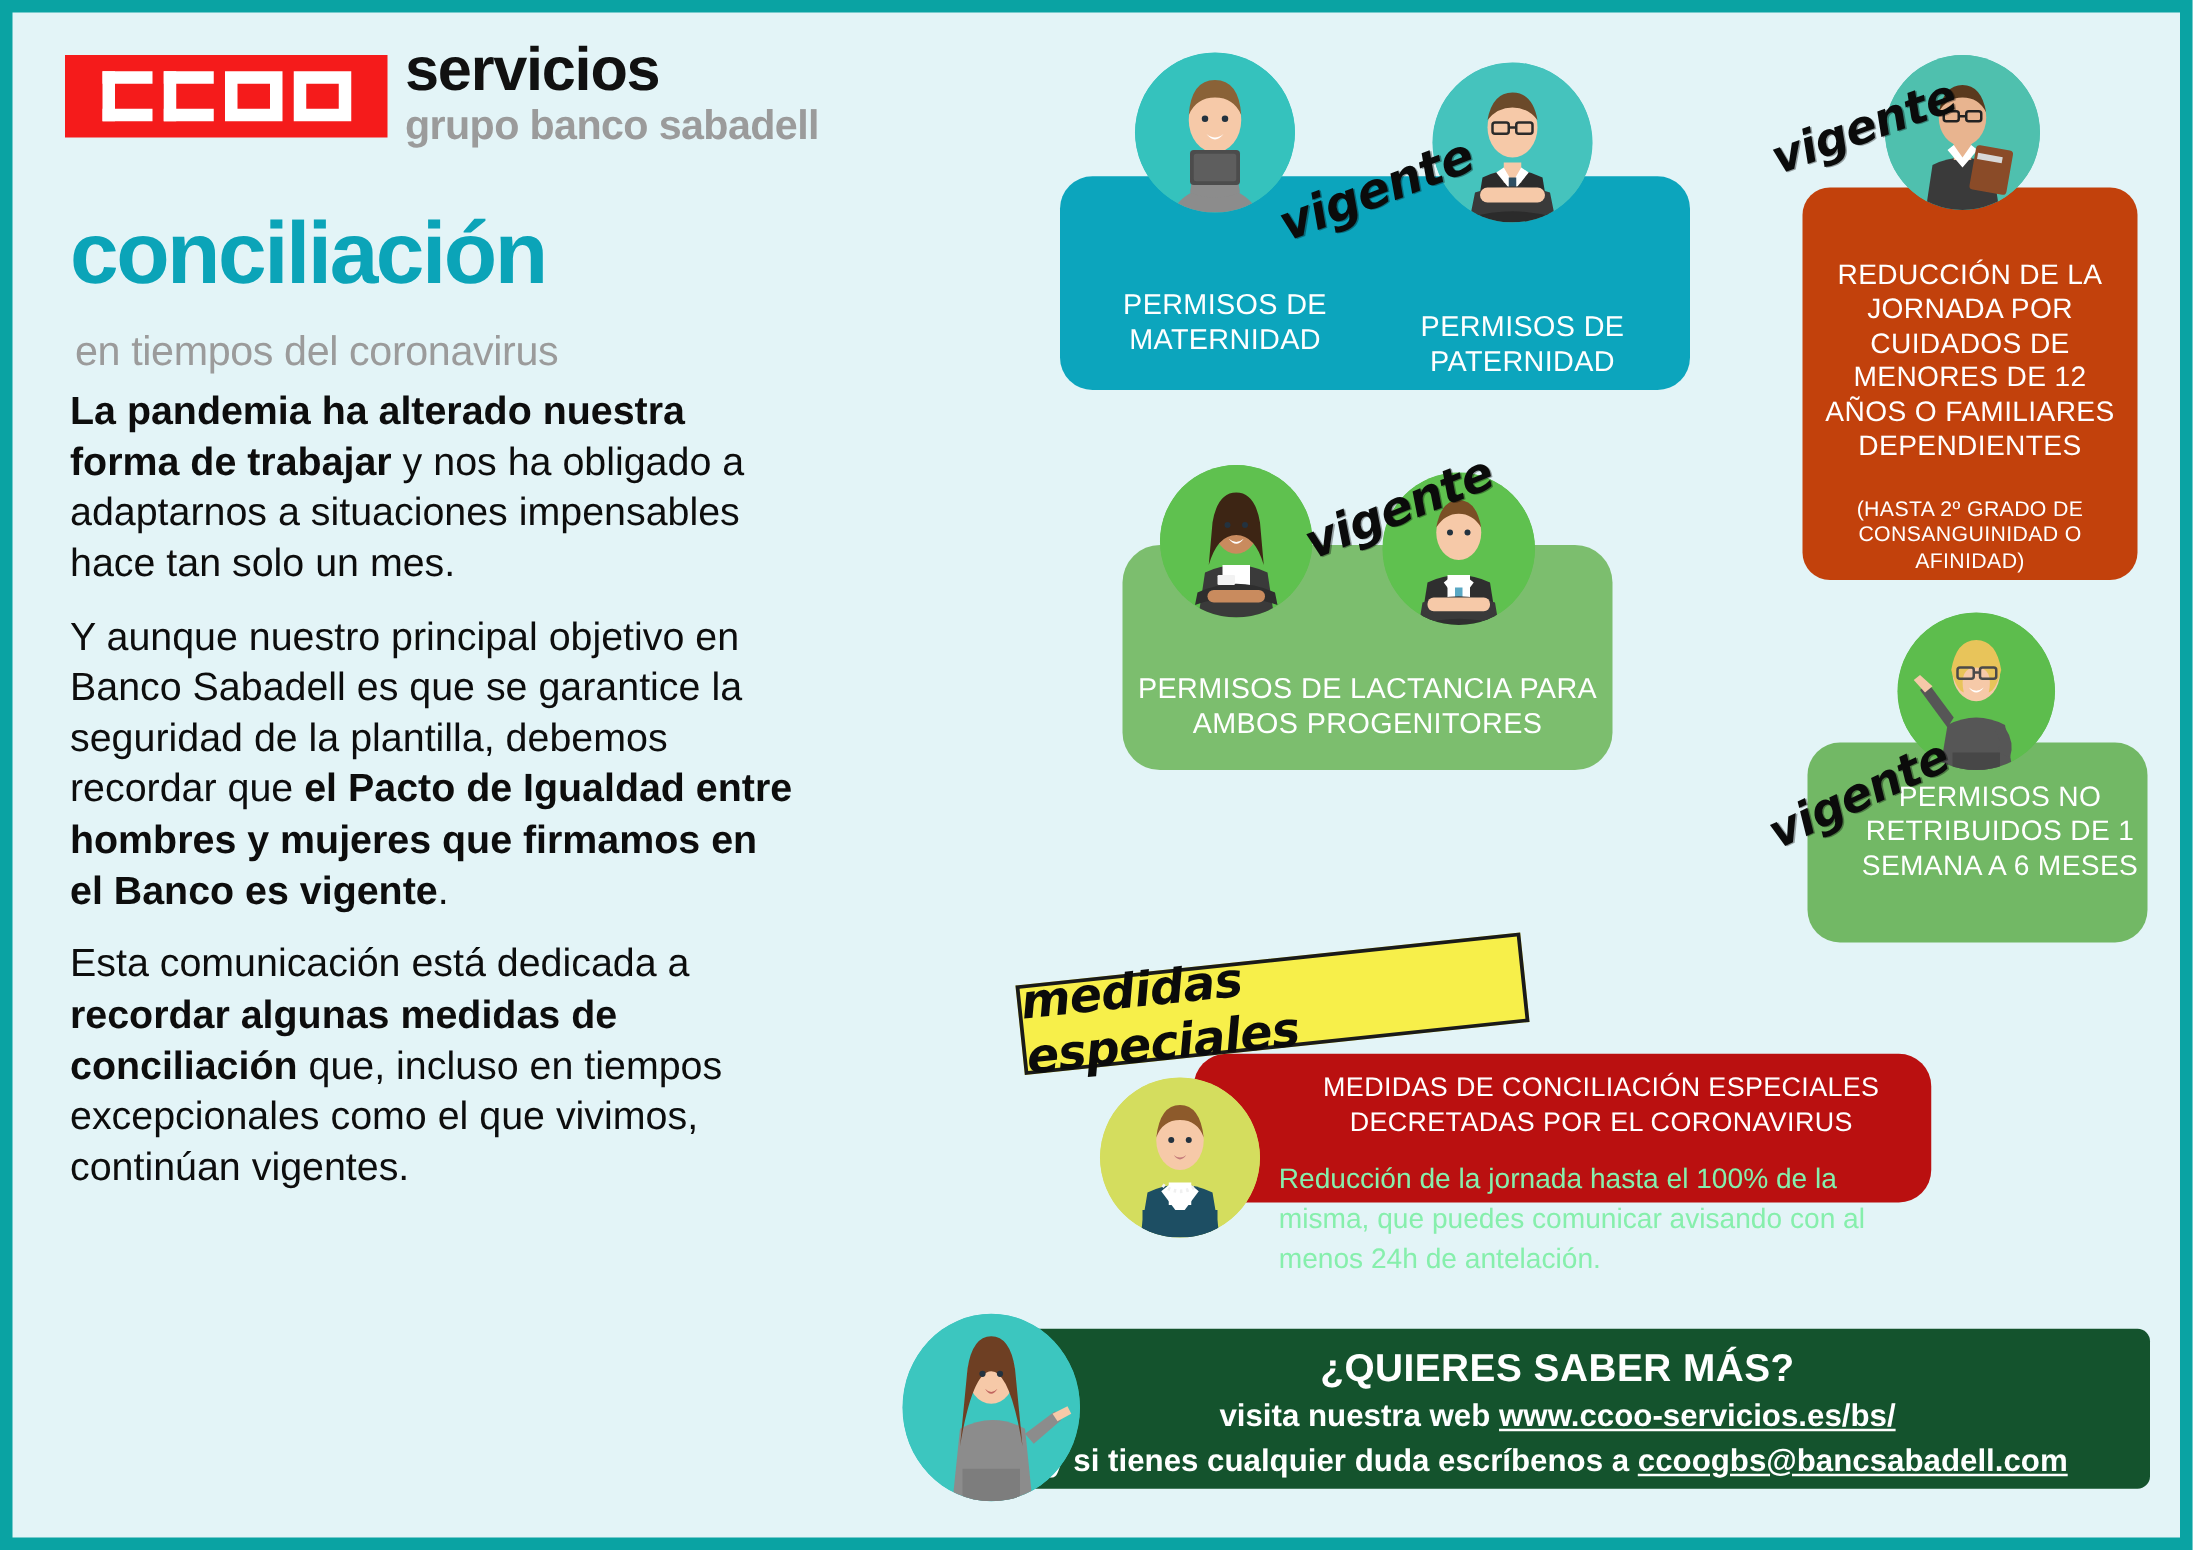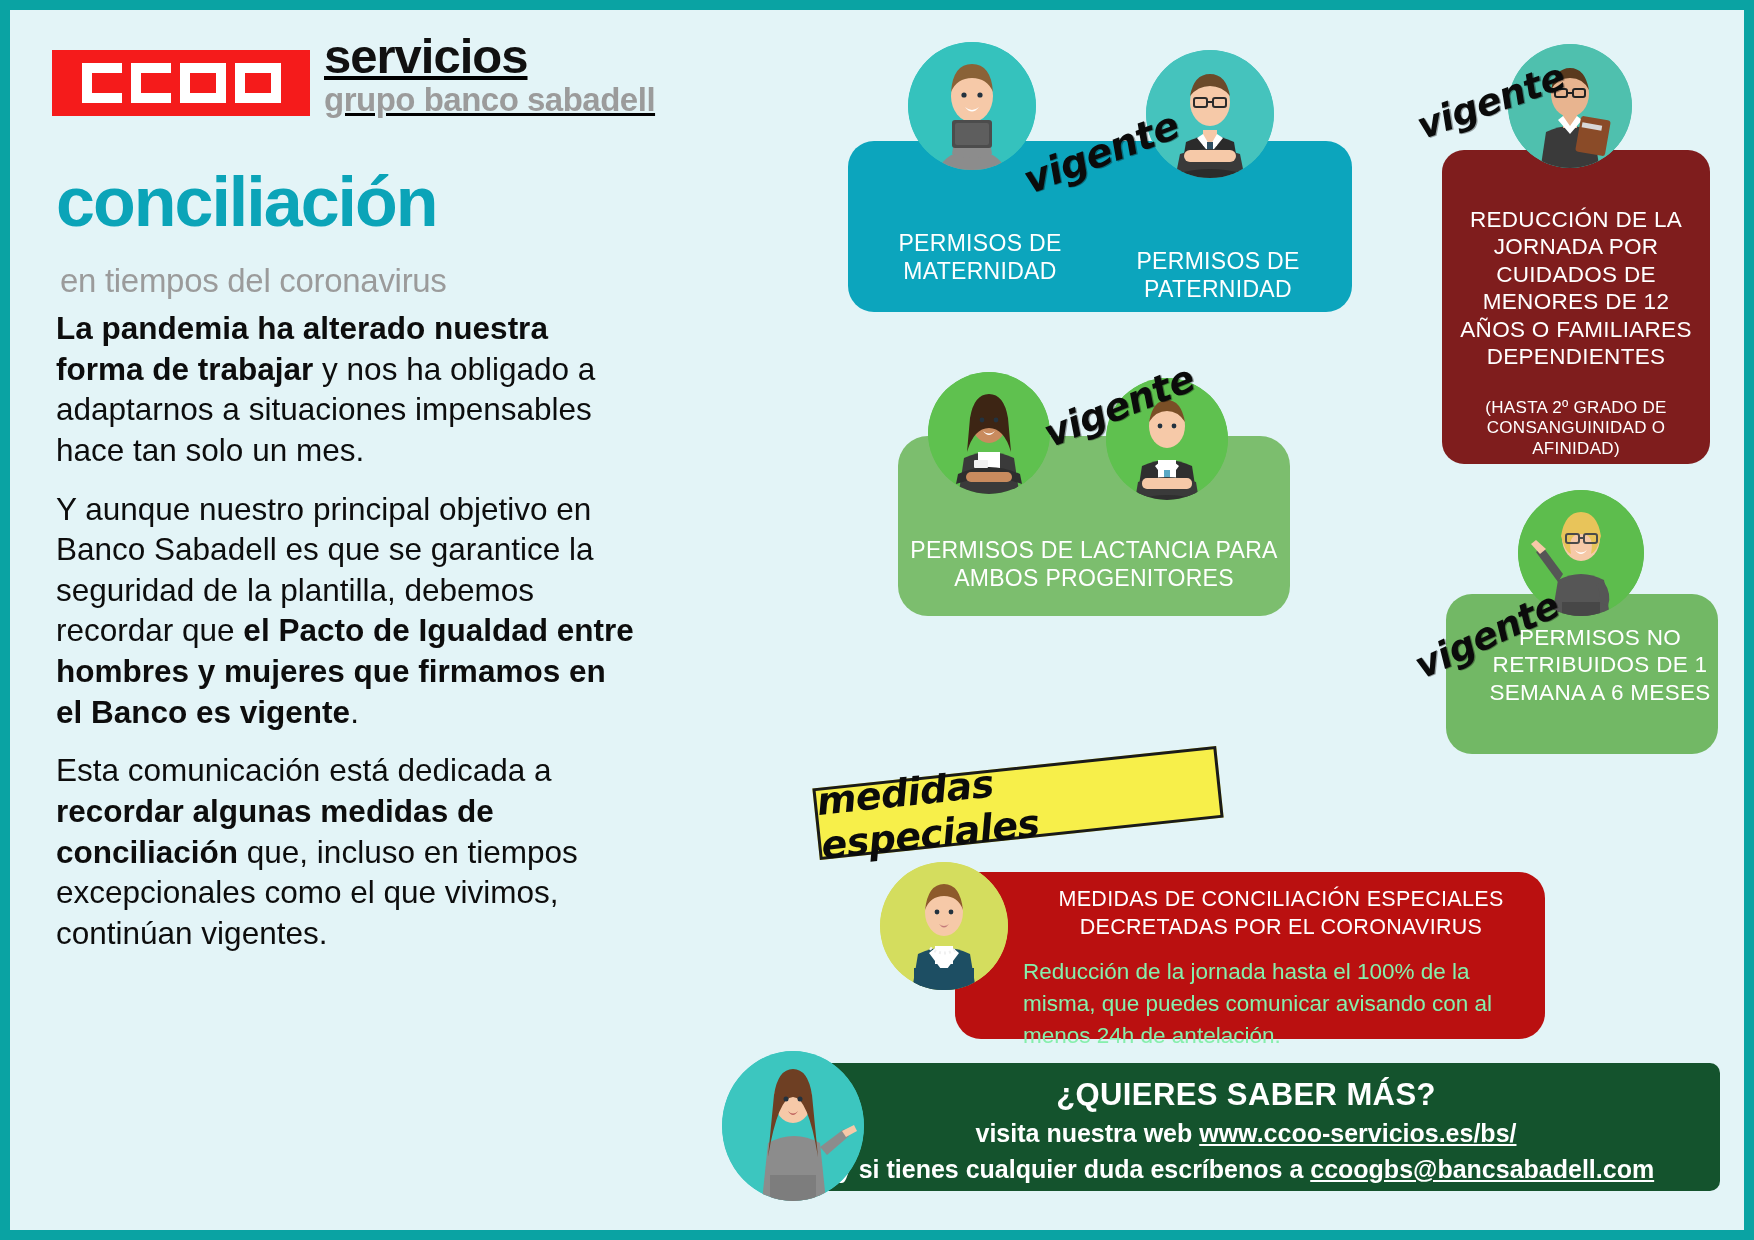--- a/index.html
+++ b/index.html
@@ -9,21 +9,21 @@
     font-family:"Liberation Sans", sans-serif;
     overflow:hidden;
   }
   #poster{
     position:absolute;inset:10px;
     background:#e3f4f7;
     overflow:hidden;
   }
 
   
-  #header{position:absolute;left:42px;top:22px;display:flex;align-items:flex-end;text-decoration:underline;}
+  #header{position:absolute;left:42px;top:22px;display:flex;align-items:center;}
   #ccoo-logo{
     background:#f51b1b;width:258px;height:66px;
     display:flex;align-items:center;justify-content:center;gap:9px;
     margin-top:6px;
   }
   .ccoo-c,.ccoo-o{
     width:46px;height:40px;border:10px solid #ffffff;box-sizing:border-box;
   }
   .ccoo-c{border-right:none;width:40px;}
   .brand{margin-left:14px;line-height:1;}
@@ -75,21 +75,21 @@
   }
   #lbl-maternidad{position:absolute;left:24px;top:88px;width:216px;font-size:23px;}
   #lbl-paternidad{position:absolute;left:262px;top:106px;width:216px;font-size:23px;}
   #av-maternidad{left:898px;top:32px;width:128px;height:128px;background:#35c2bd;}
   #av-paternidad{left:1136px;top:40px;width:128px;height:128px;background:#45c3bd;}
   #stamp-1{left:1010px;top:120px;font-size:39px;transform:rotate(-21deg);}
 
   
   #card-reduccion{
     left:1432px;top:140px;width:268px;height:314px;
-    background:#7f1d1d;border-radius:22px;
+    background:#c2410c;border-radius:22px;
   }
   #lbl-reduccion{position:absolute;left:10px;top:56px;width:248px;font-size:22.5px;}
   #lbl-reduccion-small{position:absolute;left:6px;top:248px;width:256px;font-size:17px;line-height:1.2;}
   #av-reduccion{left:1498px;top:34px;width:124px;height:124px;background:#4fc0ae;}
   #stamp-2{left:1404px;top:70px;font-size:37px;transform:rotate(-20deg);}
 
   
   #card-lactancia{
     left:888px;top:426px;width:392px;height:180px;
     background:#7cbe6e;border-radius:30px;
@@ -103,22 +103,22 @@
   #card-noretrib{
     left:1436px;top:584px;width:272px;height:160px;
     background:#72b865;border-radius:26px;
   }
   #lbl-noretrib{position:absolute;left:24px;top:30px;width:260px;font-size:22.5px;}
   #av-noretrib{left:1508px;top:480px;width:126px;height:126px;background:#5dbd4d;}
   #stamp-4{left:1400px;top:604px;font-size:37px;transform:rotate(-25deg);}
 
   
   #card-medidas{
-    left:945px;top:833px;width:590px;height:167px;
-    background:#ba1010;border-radius:26px;margin-top:29px;
+    left:945px;top:833px;width:590px;height:119px;
+    background:#ba1010;border-radius:26px;
   }
   #lbl-medidas-head{position:absolute;left:8px;top:14px;width:500px;left:76px;font-size:21.5px;line-height:1.28;}
   #lbl-medidas-body{
     position:absolute;left:68px;top:84px;width:494px;
     color:#86efac;font-size:22.5px;line-height:1.42;text-align:left;
   }
   #av-medidas{left:870px;top:852px;width:128px;height:128px;background:#d4dd5e;}
   #stamp-banner{
     position:absolute;left:805px;top:757px;width:400px;height:66px;
     background:#f7ef4a;border:3px solid #1a1a1a;transform:rotate(-6deg);

